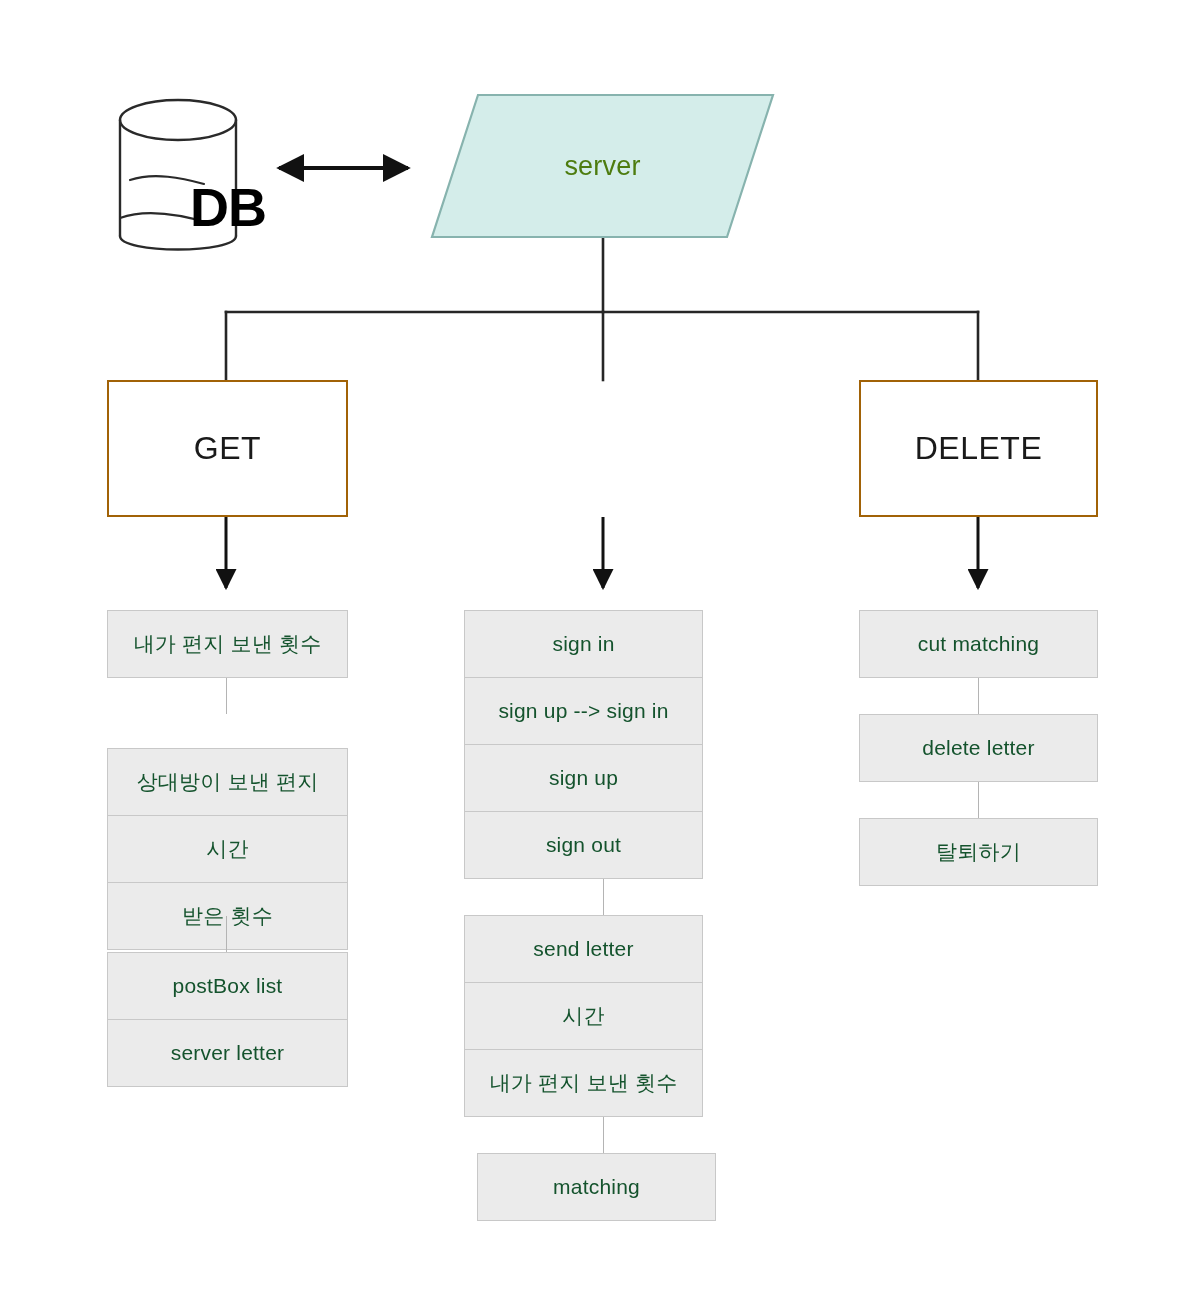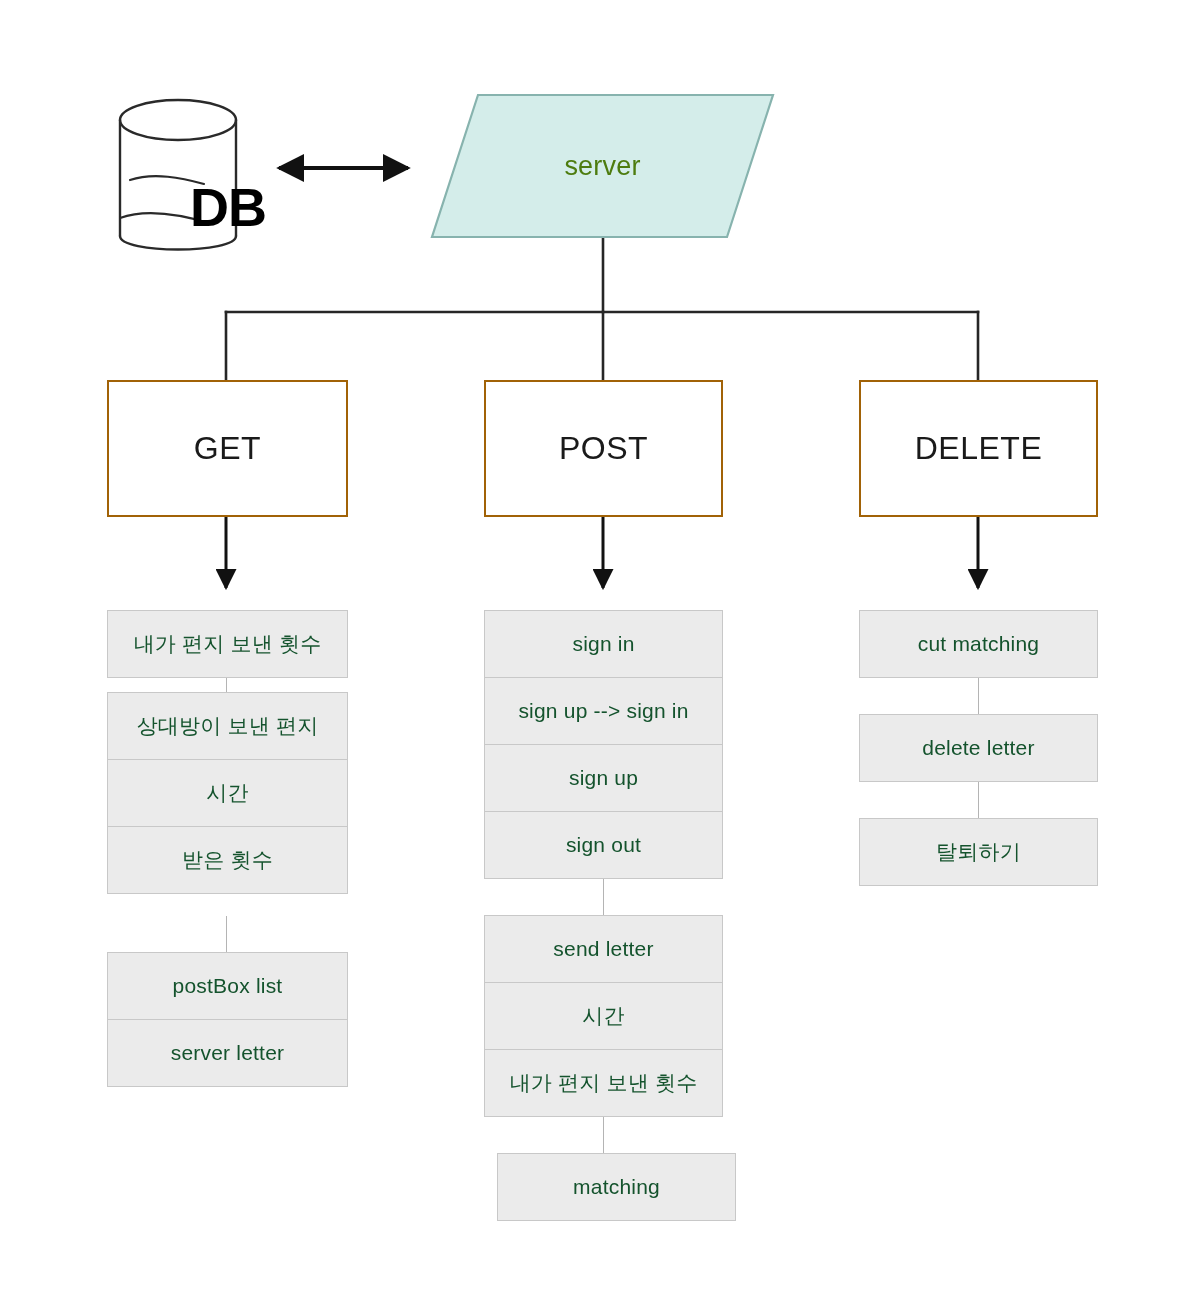--- a/index.html
+++ b/index.html
@@ -104,21 +104,21 @@
     color: #14532d;
     letter-spacing: 0.2px;
     margin-top: -1px;
     text-align: center;
     white-space: nowrap;
   }
   .leaf-box:first-child { margin-top: 0; }
 
   
   .col-get    { left: 107px; width: 241px; }
-  .col-post   { left: 484px; width: 239px; border-radius: 25px; }
+  .col-post   { left: 464px; width: 239px; border-radius: 25px; }
   .col-delete { left: 859px; width: 239px; }
 
   
   .leaf-link {
     position: absolute;
     width: 1px;
     background: #b4b4b4;
   }
 </style>
 </head>
@@ -174,29 +174,28 @@
   </div>
 
   <div class="abs" id="server-node">
     <svg id="server-shape" width="345" height="146" viewBox="0 0 345 146" preserveAspectRatio="none">
       <polygon points="48,2 343,2 297,144 2,144" fill="#d4edea" stroke="#87b3ae" stroke-width="2.2"></polygon>
     </svg>
     <div id="server-label">server</div>
   </div>
 
   <div class="method-box" id="method-get">GET</div>
-  <div class="method-box" id="method-post">POST</div>
   <div class="method-box" id="method-delete">DELETE</div>
 
   <div id="leaf-layer">
       <div class="leaf-group col-get" style="top: 610px;">
         <div class="leaf-box">내가 편지 보낸 횟수</div>
       </div>
       <div class="leaf-link" style="left: 226px; top: 678px; height: 36px;"></div>
-      <div class="leaf-group col-get" style="top: 692px;">
+      <div class="leaf-group col-get" style="top: 748px;">
         <div class="leaf-box">상대방이 보낸 편지</div>
         <div class="leaf-box">시간</div>
         <div class="leaf-box">받은 횟수</div>
       </div>
       <div class="leaf-link" style="left: 226px; top: 916px; height: 36px;"></div>
       <div class="leaf-group col-get" style="top: 952px;">
         <div class="leaf-box">postBox list</div>
         <div class="leaf-box">server letter</div>
       </div>
       <div class="leaf-group col-post" style="top: 610px;">

